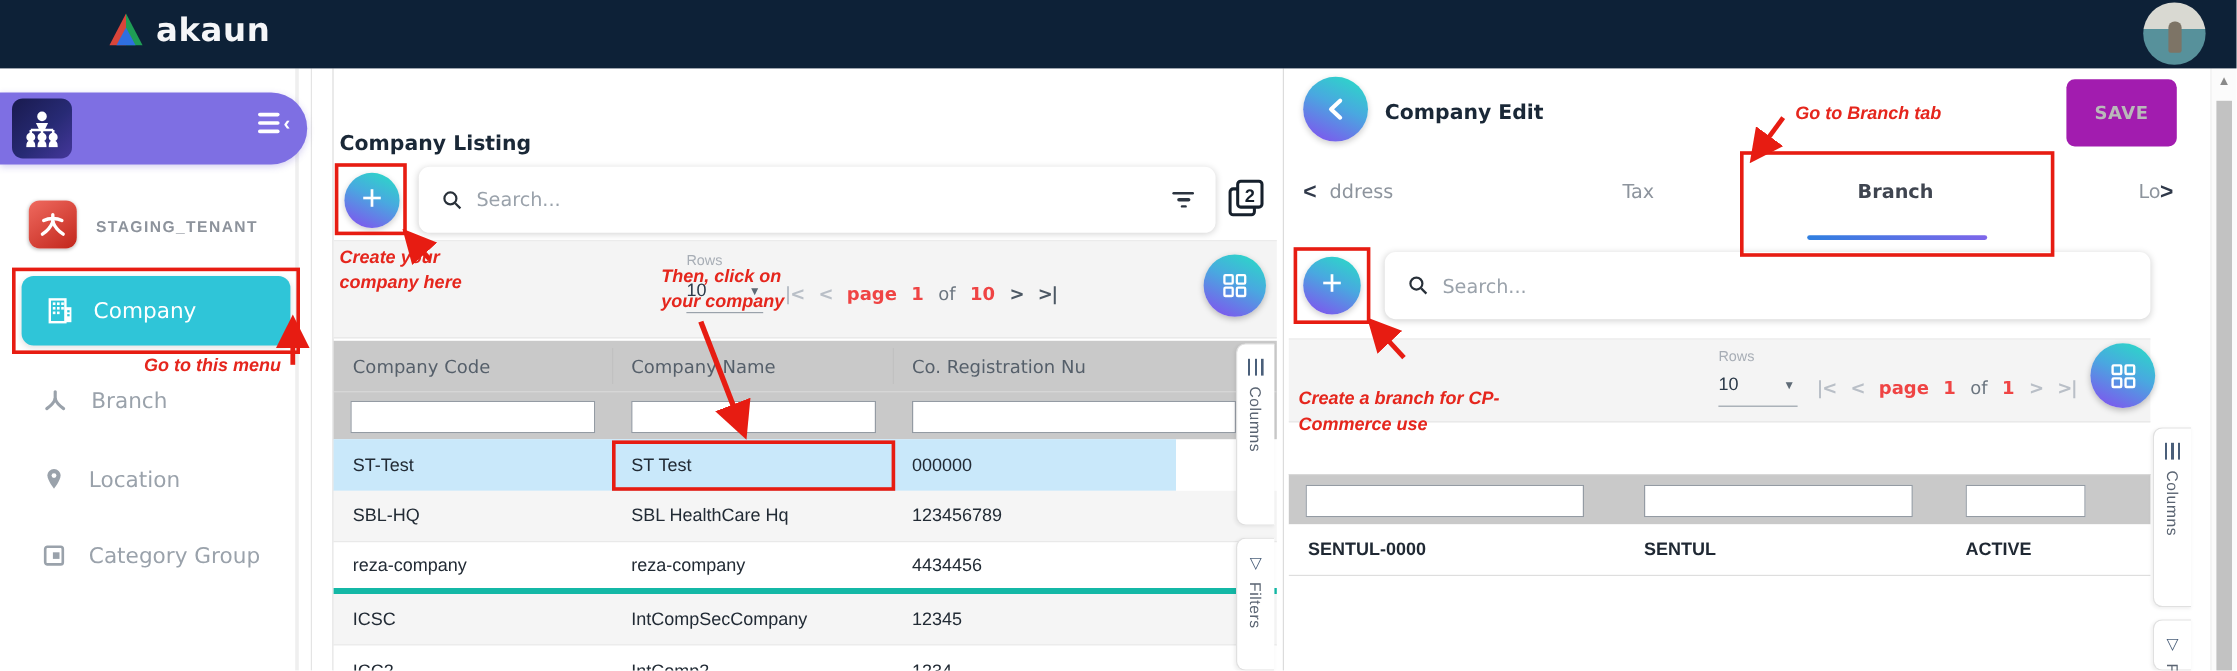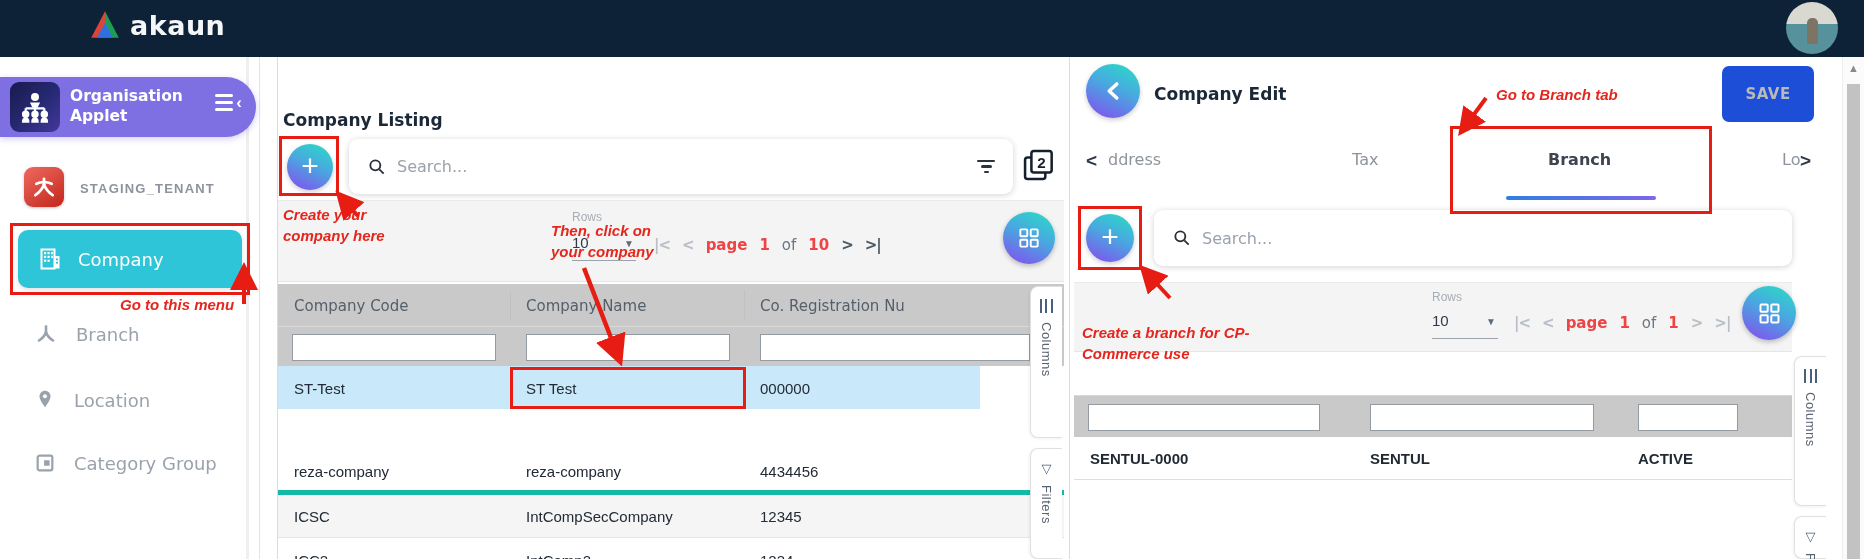--- a/index.html
+++ b/index.html
@@ -66,21 +66,21 @@
   .flt-input { position:absolute; background:#fff; border:1px solid #949ba3; height:27px; }
   .trow { position:absolute; }
   .td { position:absolute; font-size:15px; color:#222b35; top:50%; transform:translateY(-50%); white-space:nowrap; }
 
   .vtab { position:absolute; width:32px; background:#fff; border:1px solid #e0e0e0; border-right:none; border-radius:8px 0 0 8px; display:flex; flex-direction:column; align-items:center; gap:9px; padding-top:12px; box-shadow:-1px 1px 3px rgba(0,0,0,.06); }
   .vtext { writing-mode:vertical-rl; font-size:13px; color:#5a6472; letter-spacing:.5px; }
   .cols-ic { width:13px; height:14px; background:repeating-linear-gradient(90deg,#4a5f7a 0 2px, transparent 2px 5.5px); }
   .filt-ic { color:#4a5f7a; font-size:13px; }
 
   
-  .save-btn { position:absolute; left:1722px; top:66px; width:92px; height:56px; border-radius:7px; background:#1d4ed8; color:#b9b9b9; font-weight:bold; font-size:15px; font-family:"DejaVu Sans", sans-serif; display:flex; align-items:center; justify-content:center; letter-spacing:.5px; }
+  .save-btn { position:absolute; left:1722px; top:66px; width:92px; height:56px; border-radius:7px; background:#a21caf; color:#b9b9b9; font-weight:bold; font-size:15px; font-family:"DejaVu Sans", sans-serif; display:flex; align-items:center; justify-content:center; letter-spacing:.5px; }
   .tab-lbl { position:absolute; top:150px; font-size:16px; color:#8d949d; font-family:"DejaVu Sans", sans-serif; }
   .tab-active { color:#3f4550; font-weight:bold; }
   .tab-underline { position:absolute; left:1506px; top:196px; width:150px; height:4px; border-radius:2px; background:linear-gradient(90deg,#2f7fe0,#7e66ea); }
   .tab-chev { position:absolute; font-size:19px; font-weight:bold; color:#30394a; }
 
   
   .red-note { position:absolute; color:#e5261d; font-size:15px; font-weight:bold; line-height:21px; font-family:"Liberation Sans", sans-serif;font-style:italic; }
   .red-box { position:absolute; border:3px solid #e71c12; z-index:30; pointer-events:none; }
   .arrows-svg { position:absolute; left:0; top:0; width:1864px; height:559px; z-index:31; pointer-events:none; }
 
@@ -116,21 +116,20 @@
           <circle cx="12" cy="4.5" r="2.2"></circle>
           <path d="M9.5 9.5h5l-1 2h-3z"></path>
           <path d="M12 9v4 M5 13h14 M5 13v2 M12 13v2 M19 13v2" fill="none"></path>
           <circle cx="5" cy="17.5" r="2"></circle>
             <circle cx="12" cy="17.5" r="2"></circle>
             <circle cx="19" cy="17.5" r="2"></circle>
           <path d="M3 23c0-1.6.9-2.6 2-2.6s2 1 2 2.6zM10 23c0-1.6.9-2.6 2-2.6s2 1 2 2.6zM17 23c0-1.6.9-2.6 2-2.6s2 1 2 2.6z"></path>
         </g>
       </svg>
     </div>
-    <div class="applet-title">Organisation Applet</div>
     <div class="collapse-ic">
       <span class="collapse-bars">
           <i></i>
           <i></i>
           <i></i>
         </span>
       <span class="collapse-chev">‹</span>
     </div>
   </div>
 
@@ -263,20 +262,25 @@
     <input class="flt-input" style="left: 482px; top: 7px; width: 270px;">
   </div>
 
   <div class="trow" style="left:278px;top:366px;width:702px;height:43px;background:#c9e8fa;">
     <span class="td" style="left:16px;">ST-Test</span>
     <span class="td" style="left:248px;">ST Test</span>
     <span class="td" style="left:482px;">000000</span>
   </div>
   <div class="red-box" style="left:510px;top:367px;width:236px;height:42px;"></div>
 
+  <div class="trow" style="left:278px;top:409px;width:786px;height:43px;background:#f5f5f5;border-bottom:1px solid #e6e6e6;">
+    <span class="td" style="left:16px;">SBL-HQ</span>
+    <span class="td" style="left:248px;">SBL HealthCare Hq</span>
+    <span class="td" style="left:482px;">123456789</span>
+  </div>
   <div class="trow" style="left:278px;top:452px;width:786px;height:43px;background:#fff;border-bottom:5px solid #14b8a6;">
     <span class="td" style="left:16px;">reza-company</span>
     <span class="td" style="left:248px;">reza-company</span>
     <span class="td" style="left:482px;">4434456</span>
   </div>
   <div class="trow" style="left:278px;top:495px;width:786px;height:43px;background:#f5f5f5;border-bottom:1px solid #e6e6e6;">
     <span class="td" style="left:16px;">ICSC</span>
     <span class="td" style="left:248px;">IntCompSecCompany</span>
     <span class="td" style="left:482px;">12345</span>
   </div>

